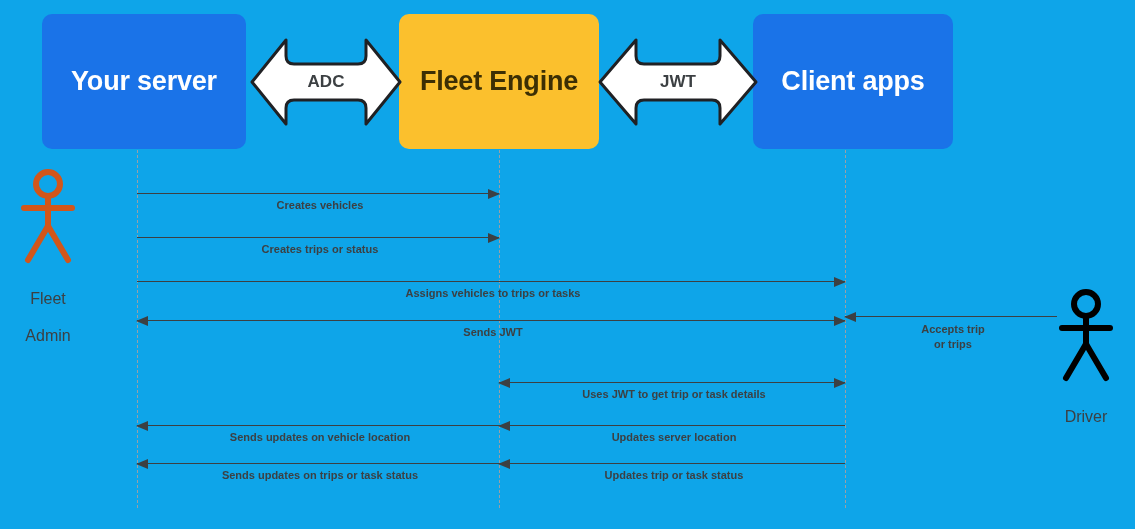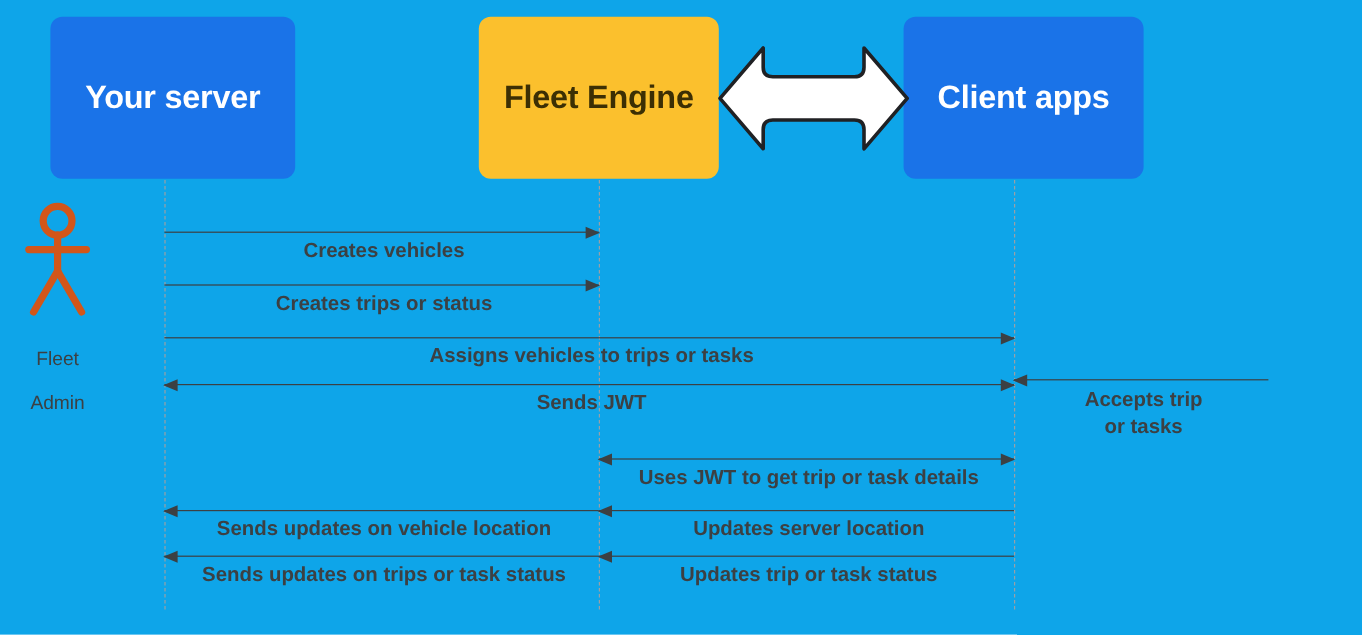--- a/index.html
+++ b/index.html
@@ -85,21 +85,21 @@
   .msg .head.left {
     left: -1px;
     border-right: 12px solid #3c4043;
   }
   .msg .caption {
     position: absolute;
     left: 4px; right: 0;
     top: 5px;
     text-align: center;
     font-weight: bold;
-    font-size: 17px;
+    font-size: 11px;
     color: #3c4043;
     white-space: nowrap;
   }
   .msg .caption.two-line { line-height: 1.35; white-space: normal; }
 
   
   .actor { position: absolute; text-align: center; }
   .actor .name {
     font-weight: normal;
     font-size: 16px;
@@ -120,39 +120,56 @@
     <span>Client apps</span>
   </div>
   <div id="box-fleet" class="node-box yellow">
     <span>Fleet Engine</span>
   </div>
 
   <div id="lifeline-server" class="lifeline"></div>
   <div id="lifeline-fleet" class="lifeline"></div>
   <div id="lifeline-client" class="lifeline"></div>
 
+  <div id="dbl-adc" class="dbl-arrow">
+    <svg width="152" height="96" viewBox="0 0 152 96">
+      <path d="M2,48 L36,6 L36,22 Q36,30 44,30 L108,30 Q116,30 116,22 L116,6 L150,48 L116,90 L116,74 Q116,66 108,66 L44,66 Q36,66 36,74 L36,90 Z" fill="#ffffff" stroke="#202124" stroke-width="3" stroke-linejoin="round"></path>
+    </svg>
+    <div class="lbl">ADC</div>
+  </div>
 
   <div id="dbl-jwt" class="dbl-arrow">
     <svg width="160" height="96" viewBox="0 0 160 96">
       <path d="M2,48 L38,6 L38,22 Q38,30 46,30 L114,30 Q122,30 122,22 L122,6 L158,48 L122,90 L122,74 Q122,66 114,66 L46,66 Q38,66 38,74 L38,90 Z" fill="#ffffff" stroke="#202124" stroke-width="3" stroke-linejoin="round"></path>
     </svg>
+    <div class="lbl">JWT</div>
   </div>
 
   <div class="actor" style="left:8px; top:168px; width:80px;">
     <svg width="64" height="100" viewBox="0 0 64 100">
       <circle cx="32" cy="16" r="12" fill="none" stroke="#d2561a" stroke-width="6"></circle>
       <line x1="32" y1="28" x2="32" y2="60" stroke="#d2561a" stroke-width="6" stroke-linecap="round"></line>
       <line x1="8" y1="40" x2="56" y2="40" stroke="#d2561a" stroke-width="6" stroke-linecap="round"></line>
       <line x1="32" y1="58" x2="12" y2="92" stroke="#d2561a" stroke-width="6" stroke-linecap="round"></line>
       <line x1="32" y1="58" x2="52" y2="92" stroke="#d2561a" stroke-width="6" stroke-linecap="round"></line>
     </svg>
     <div class="name">Fleet</div>
     <div class="name">Admin</div>
   </div>
 
+  <div class="actor" style="left:1046px; top:288px; width:80px;">
+    <svg width="64" height="98" viewBox="0 0 64 98">
+      <circle cx="32" cy="16" r="12" fill="none" stroke="#000000" stroke-width="6"></circle>
+      <line x1="32" y1="28" x2="32" y2="58" stroke="#000000" stroke-width="6" stroke-linecap="round"></line>
+      <line x1="8" y1="40" x2="56" y2="40" stroke="#000000" stroke-width="6" stroke-linecap="round"></line>
+      <line x1="32" y1="56" x2="12" y2="90" stroke="#000000" stroke-width="6" stroke-linecap="round"></line>
+      <line x1="32" y1="56" x2="52" y2="90" stroke="#000000" stroke-width="6" stroke-linecap="round"></line>
+    </svg>
+    <div class="name">Driver</div>
+  </div>
 
   <div class="msg" style="left:137px; top:193px; width:362px;">
     <span class="head right"></span>
     <span class="caption">Creates vehicles</span>
   </div>
 
   <div class="msg" style="left:137px; top:237px; width:362px;">
     <span class="head right"></span>
     <span class="caption">Creates trips or status</span>
   </div>
@@ -165,21 +182,21 @@
   <div class="msg" style="left:137px; top:320px; width:708px;">
     <span class="head left"></span>
     <span class="head right"></span>
     <span class="caption">Sends JWT</span>
   </div>
 
   <div class="msg" style="left:845px; top:316px; width:212px;">
     <span class="head left"></span>
     <span class="caption two-line">
       <span>Accepts trip</span><br>
-      <span>or tasks</span>
+      <span>or trips</span>
     </span>
   </div>
 
   <div class="msg" style="left:499px; top:382px; width:346px;">
     <span class="head left"></span>
     <span class="head right"></span>
     <span class="caption">Uses JWT to get trip or task details</span>
   </div>
 
   <div class="msg" style="left:137px; top:425px; width:362px;">

